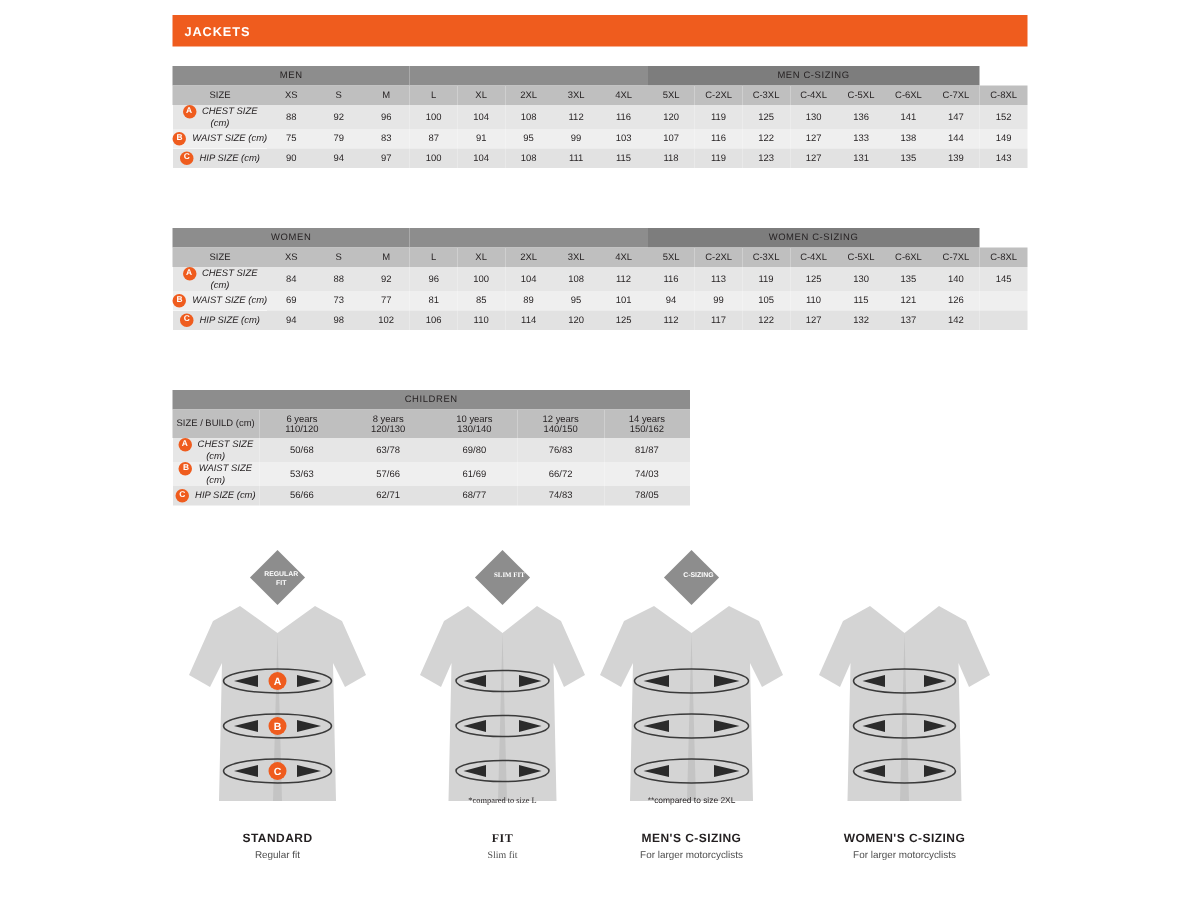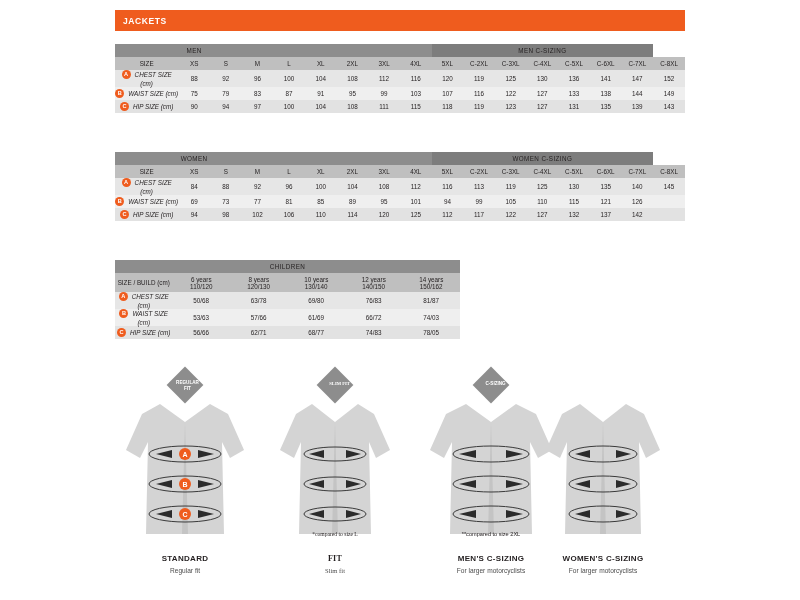--- a/index.html
+++ b/index.html
@@ -375,21 +375,21 @@
         <path d="M39 92 L54 88 L54 96 Z" fill="#2b2b2b"></path>
           <path d="M91 92 L76 88 L76 96 Z" fill="#2b2b2b"></path>
         <path d="M39 122 L54 118 L54 126 Z" fill="#2b2b2b"></path>
           <path d="M91 122 L76 118 L76 126 Z" fill="#2b2b2b"></path>
       </svg>
       <div class="note">*compared to size L</div>
       <div class="cap">FIT</div>
       <div class="cap2">Slim fit</div>
     </div>
 
-    <div class="fig" style="left:406px;">
+    <div class="fig" style="left:376px;">
       <div class="badge">
           <span>C-SIZING</span>
         </div>
       <svg class="jacket" width="130" height="150" viewBox="0 0 130 150">
         <path d="M40 12 L20 22 L4 58 L18 66 L26 50 L24 142 L106 142 L104 50 L112 66 L126 58 L110 22 L90 12 L65 30 Z" fill="#d4d4d4"></path>
         <path d="M65 30 L62 142 L68 142 Z" fill="#c4c4c4"></path>
         <ellipse cx="65" cy="62" rx="38" ry="8" fill="none" stroke="#3a3a3a" stroke-width="1"></ellipse>
         <ellipse cx="65" cy="92" rx="38" ry="8" fill="none" stroke="#3a3a3a" stroke-width="1"></ellipse>
         <ellipse cx="65" cy="122" rx="38" ry="8" fill="none" stroke="#3a3a3a" stroke-width="1"></ellipse>
         <path d="M33 62 L50 58 L50 66 Z" fill="#2b2b2b"></path>

